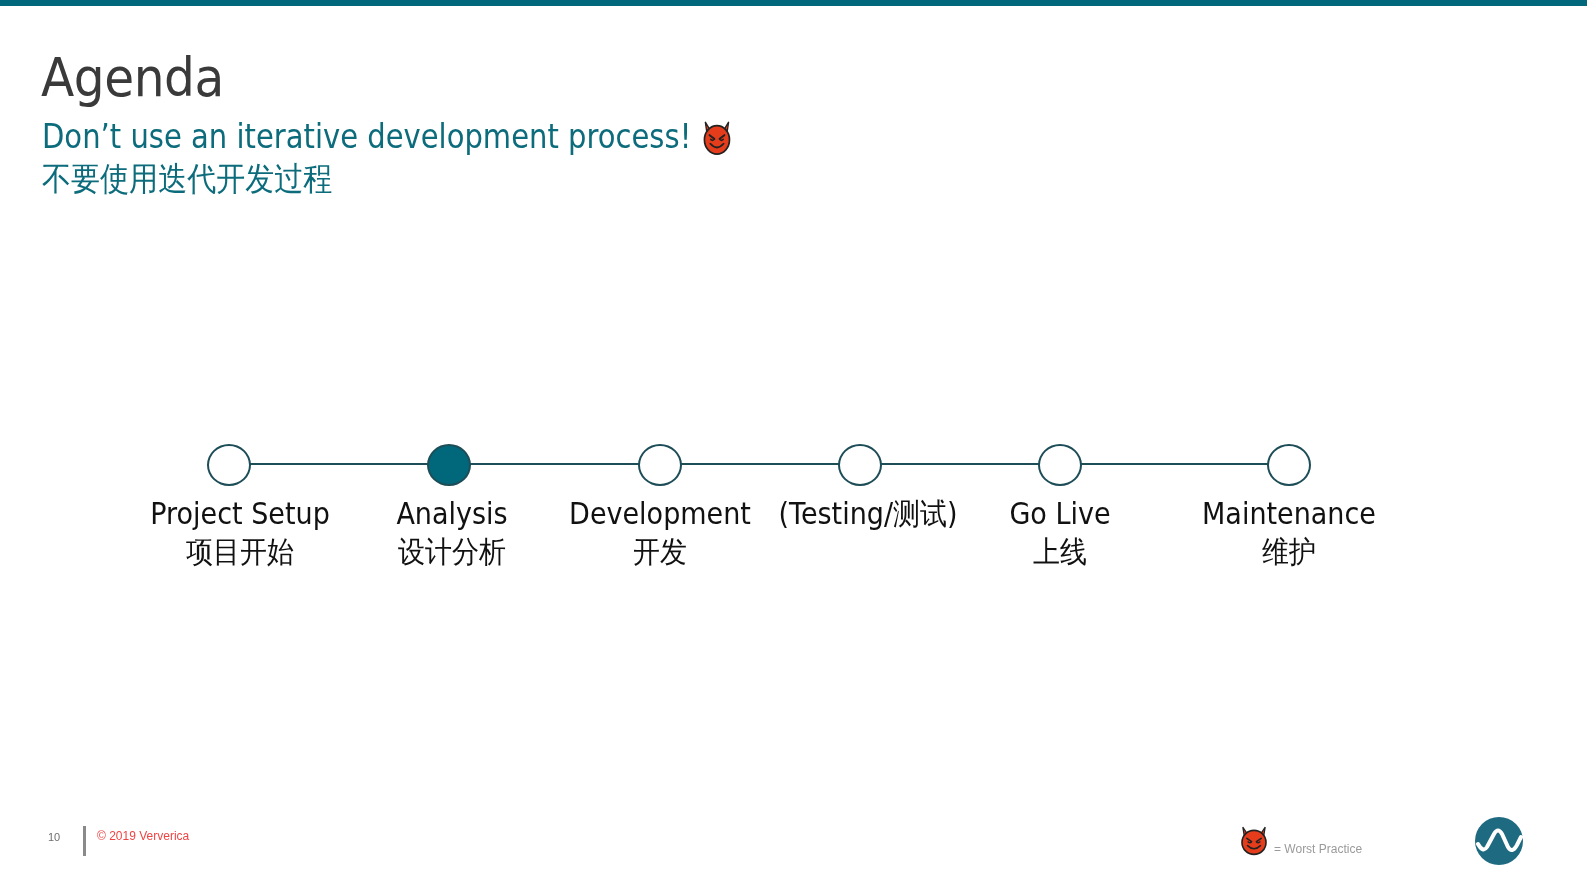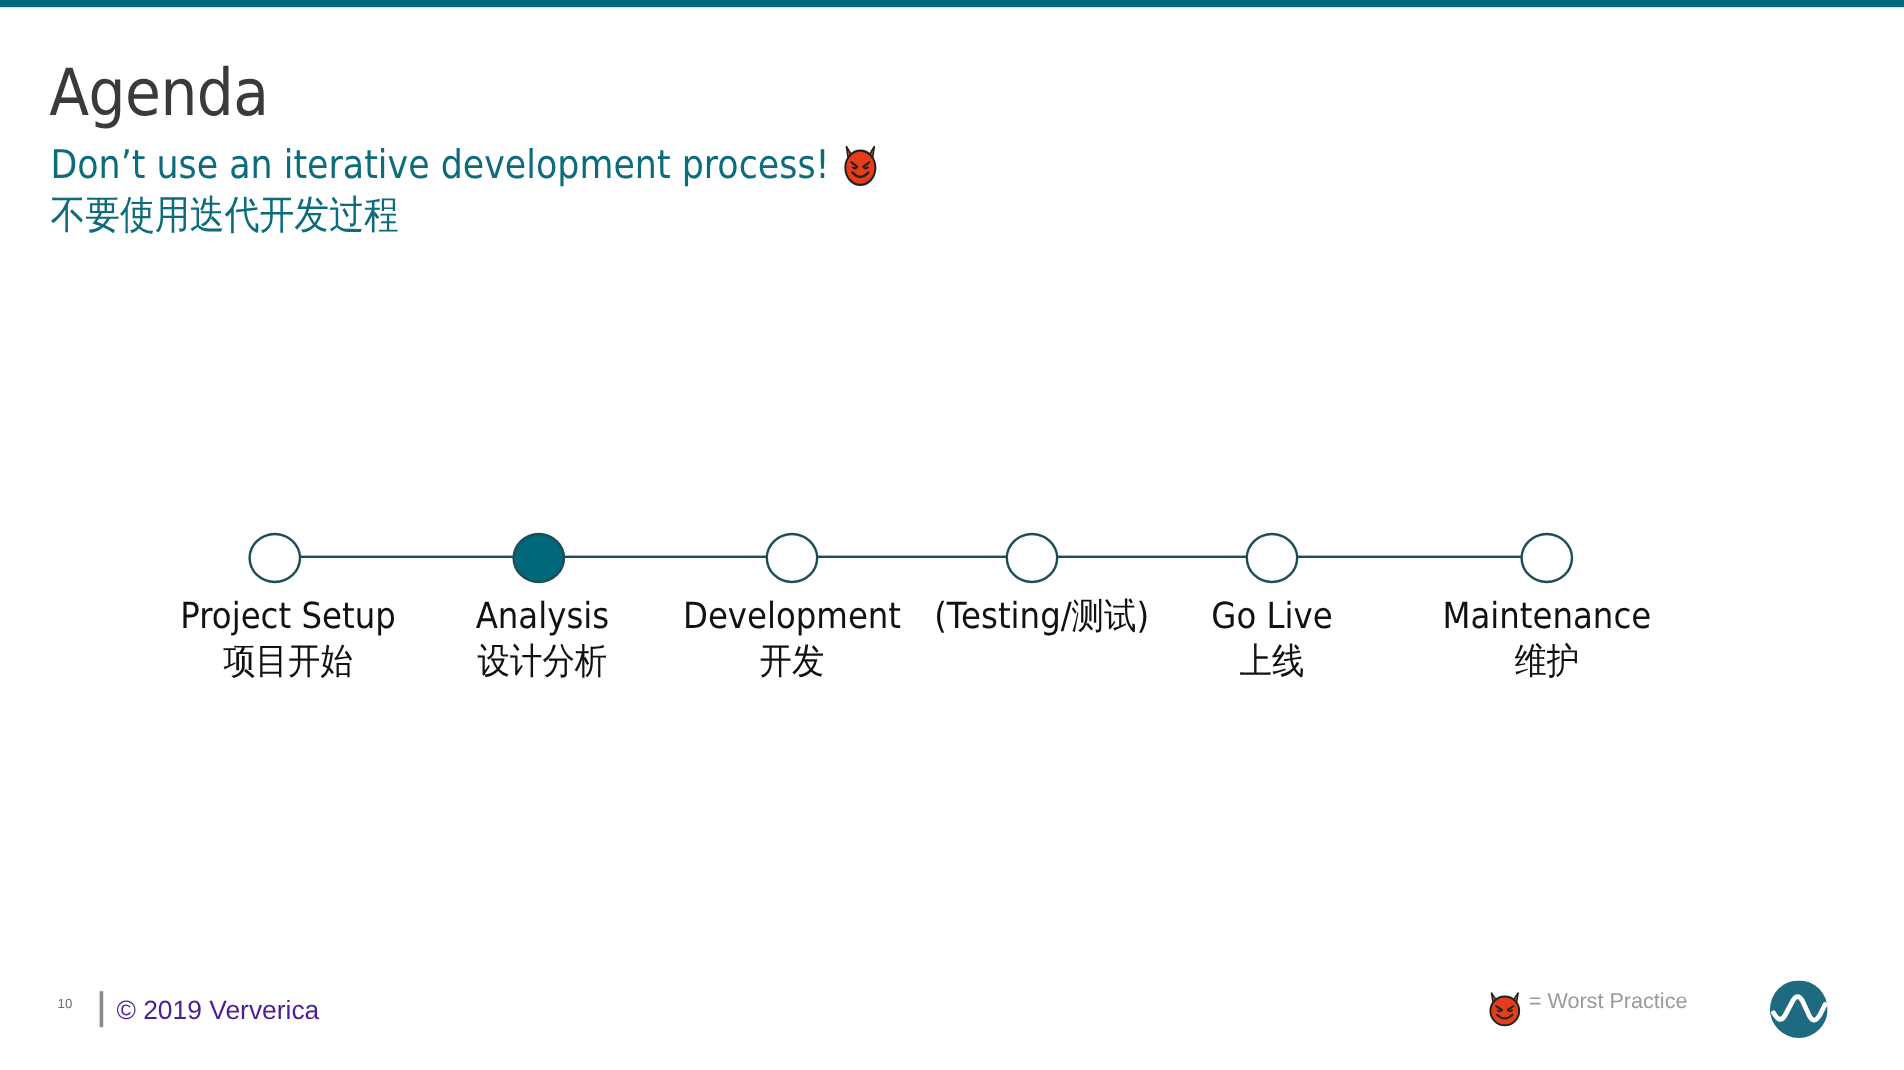--- a/index.html
+++ b/index.html
@@ -45,25 +45,25 @@
       font-size: 30px; line-height: 38px; white-space: nowrap;
       transform: translateX(-50%) scaleX(0.9);
     }
     .footer-num {
       position: absolute; left: 48px; top: 831px; font-size: 11px; color: #6e6e6e;
     }
     .footer-sep {
       position: absolute; left: 83px; top: 826px; width: 3px; height: 30px; background: #8a8a8a;
     }
     .footer-copy {
-      position: absolute; left: 97px; top: 829px; font-size: 22px; color: #4c1d95;
+      position: absolute; left: 97px; top: 829px; font-size: 12px; color: #ef4444;
     }
     .legend {
-      position: absolute; left: 1238px; top: 824px; display: flex; align-items: flex-start;
-      font-size: 18px; color: #9a9a9a;
+      position: absolute; left: 1238px; top: 824px; display: flex; align-items: flex-end;
+      font-size: 12px; color: #9a9a9a;
     }
     .legend .legend-text { margin-left: 4px; }
     .logo { position: absolute; left: 1475px; top: 817px; width: 48px; height: 48px; }
   </style>
 </head>
 <body>
 
 <svg width="0" height="0" style="position:absolute">
   <defs>
     <symbol id="devil" viewBox="0 0 40 40">

